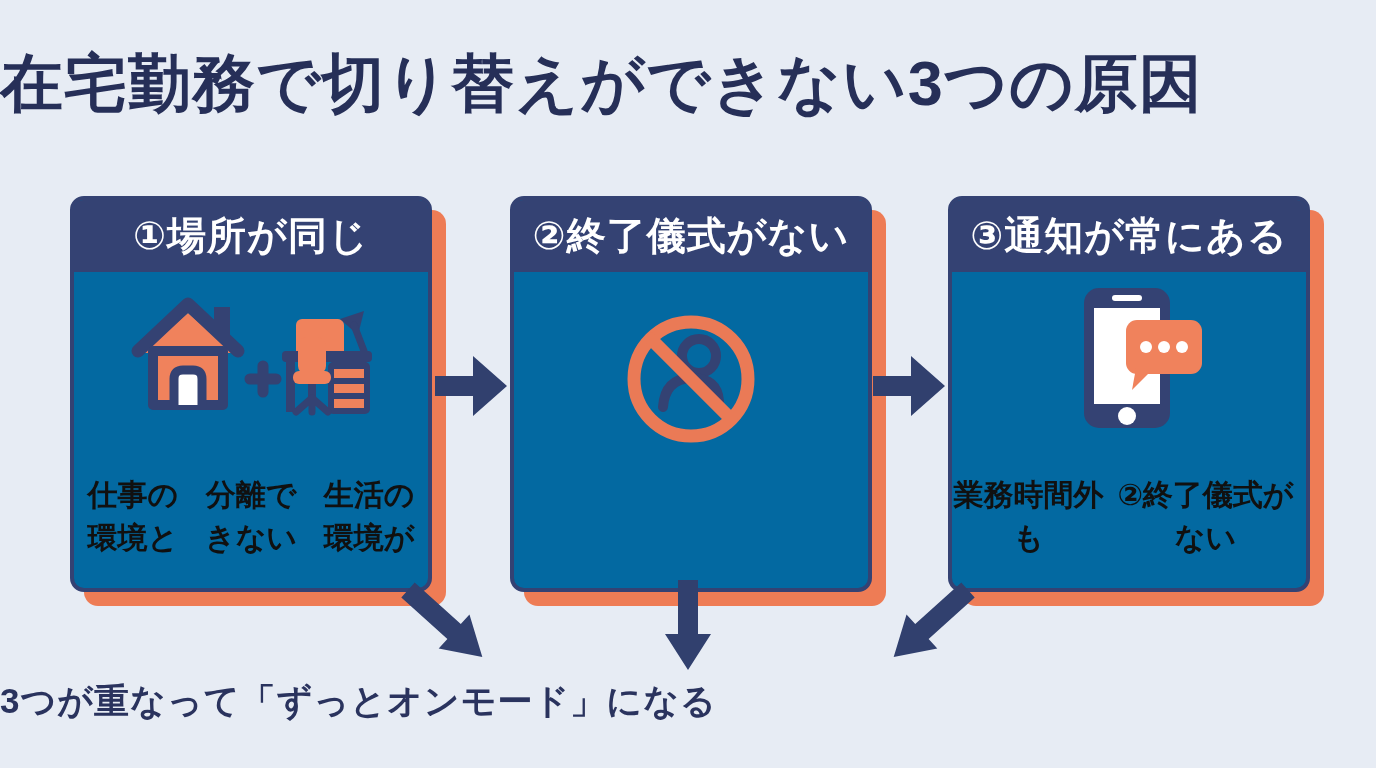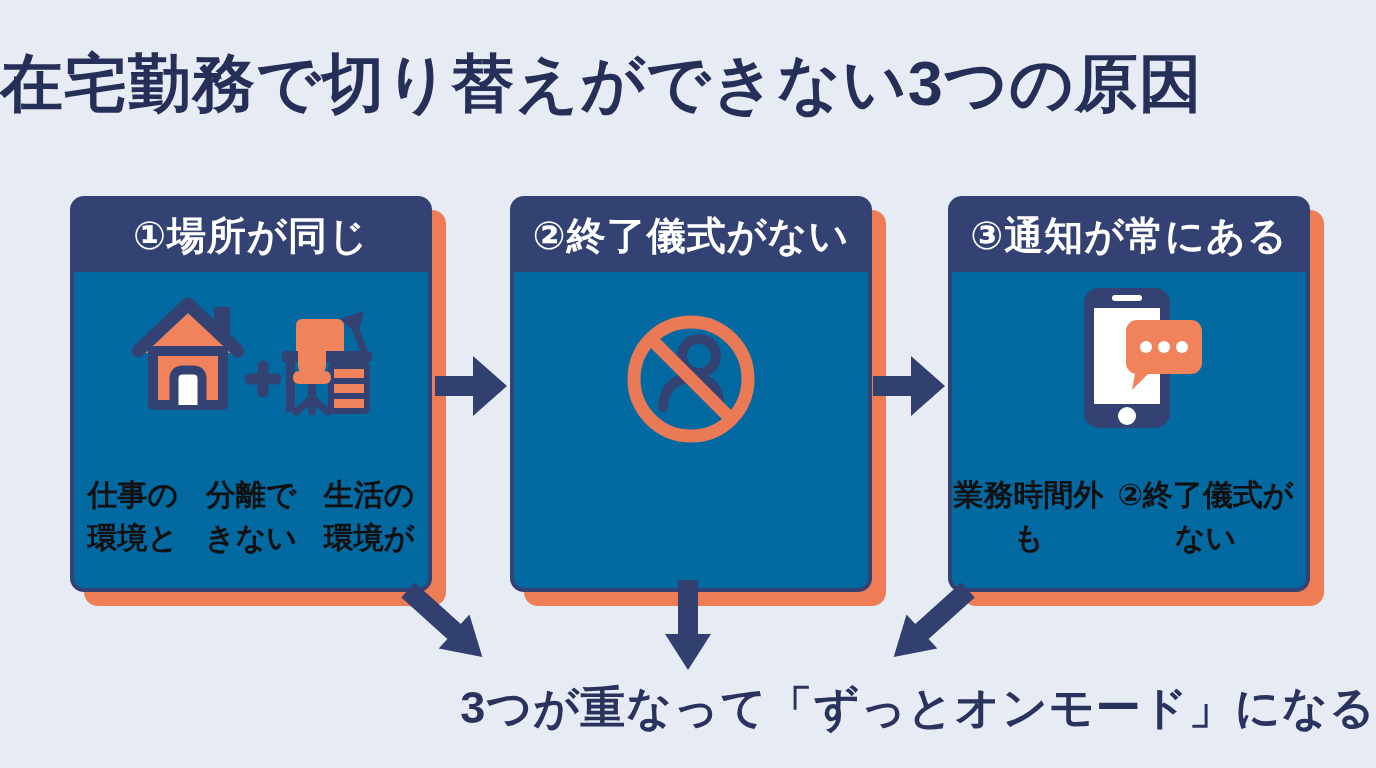--- a/index.html
+++ b/index.html
@@ -53,22 +53,22 @@
   }
 
   .harrow{position:absolute;top:348px;width:72px;height:76px;}
   .harrow1{left:435px;}
   .harrow2{left:873px;}
 
   .bottom-arrows{position:absolute;left:0;top:578px;width:1376px;height:115px;}
 
   .conclusion{
     position:absolute;top:678px;left:0;width:1376px;
-    text-align:right;
-    font-size:45px;font-weight:900;letter-spacing:1px;
+    text-align:left;
+    font-size:35px;font-weight:900;letter-spacing:1px;
     color:#2a335e;margin:0;
   }
 </style>
 </head>
 <body>
 
 <div class="stage">
 
   <h1 class="title">在宅勤務で切り替えができない3つの原因</h1>
 

